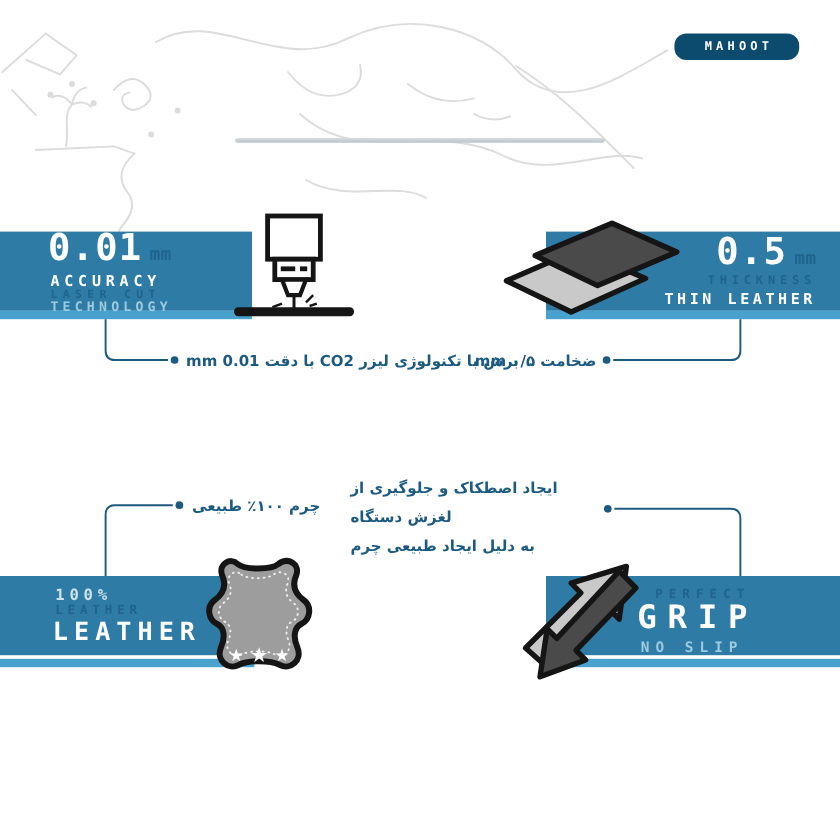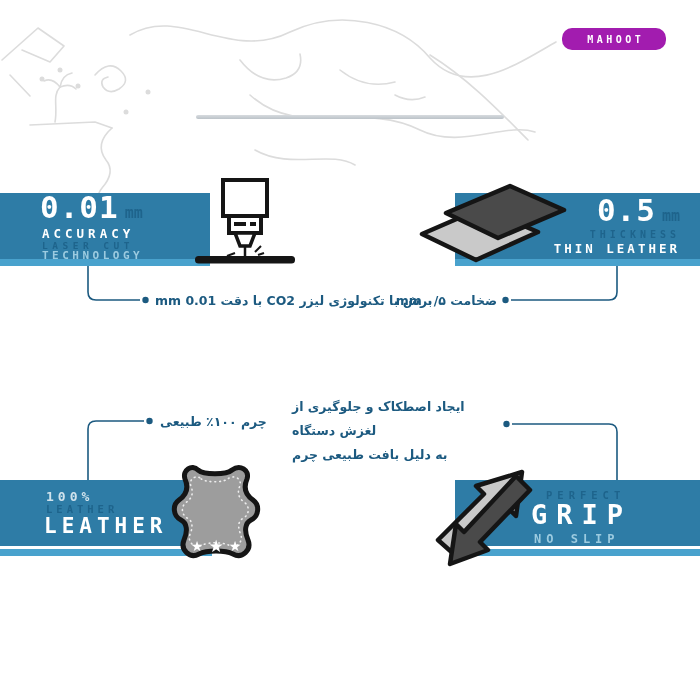--- a/index.html
+++ b/index.html
@@ -3,21 +3,21 @@
 <meta charset="utf-8">
 <style>
   html,body{margin:0;padding:0;background:#ffffff;}
   #canvas{
     position:relative;width:700px;height:700px;background:#ffffff;overflow:hidden;
     font-family:"DejaVu Sans",sans-serif;
   }
   
   .logo-badge{
     position:absolute;left:562px;top:28px;width:104px;height:22px;
-    background:#a21caf;border-radius:10px;display:flex;align-items:center;justify-content:center;
+    background:#0c4a6e;border-radius:10px;display:flex;align-items:center;justify-content:center;
   }
   .logo-badge span{
     color:#ffffff;font-family:"DejaVu Sans Mono",monospace;font-size:10px;font-weight:bold;
     letter-spacing:3.5px;padding-left:3.5px;
   }
   .page-title{
     position:absolute;left:0;right:0;top:78px;text-align:center;
     font-size:21px;font-weight:bold;color:#0e4f72;direction:rtl;
   }
   .title-divider{
@@ -144,21 +144,21 @@
       <path d="M512,424 L609,424 Q617,424 617,432 L617,480"></path>
       <circle cx="506.5" cy="424" r="3.2" fill="#1c5a80" stroke="none"></circle>
     </svg>
   </div>
 
   <div class="caption cap-accuracy">برش با تکنولوژی لیزر CO2 با دقت 0.01 mm</div>
   <div class="caption cap-thickness">ضخامت ۰/۵ mm</div>
   <div class="caption cap-genuine">چرم ۱۰۰٪ طبیعی</div>
   <div class="caption cap-grip">
     <span>ایجاد اصطکاک و جلوگیری از لغزش دستگاه</span><br>
-    <span>به دلیل بافت طبیعی چرم</span>
+    <span>به دلیل ایجاد طبیعی چرم</span>
   </div>
 
   <div class="abs" style="left:193px;top:176px;">
     <svg width="105" height="92" viewBox="0 0 105 92">
       <rect x="2" y="80" width="100" height="7.5" rx="3.5" fill="#151515"></rect>
       <rect x="30" y="4" width="44" height="36" fill="#ffffff" stroke="#151515" stroke-width="4"></rect>
       <rect x="36" y="40" width="32" height="17" fill="#ffffff" stroke="#151515" stroke-width="4"></rect>
       <rect x="41" y="46" width="12" height="4" fill="#151515"></rect>
       <rect x="57" y="46" width="6" height="4" fill="#151515"></rect>
       <polygon points="42,57 62,57 57,70 47,70" fill="#ffffff" stroke="#151515" stroke-width="3.5"></polygon>

